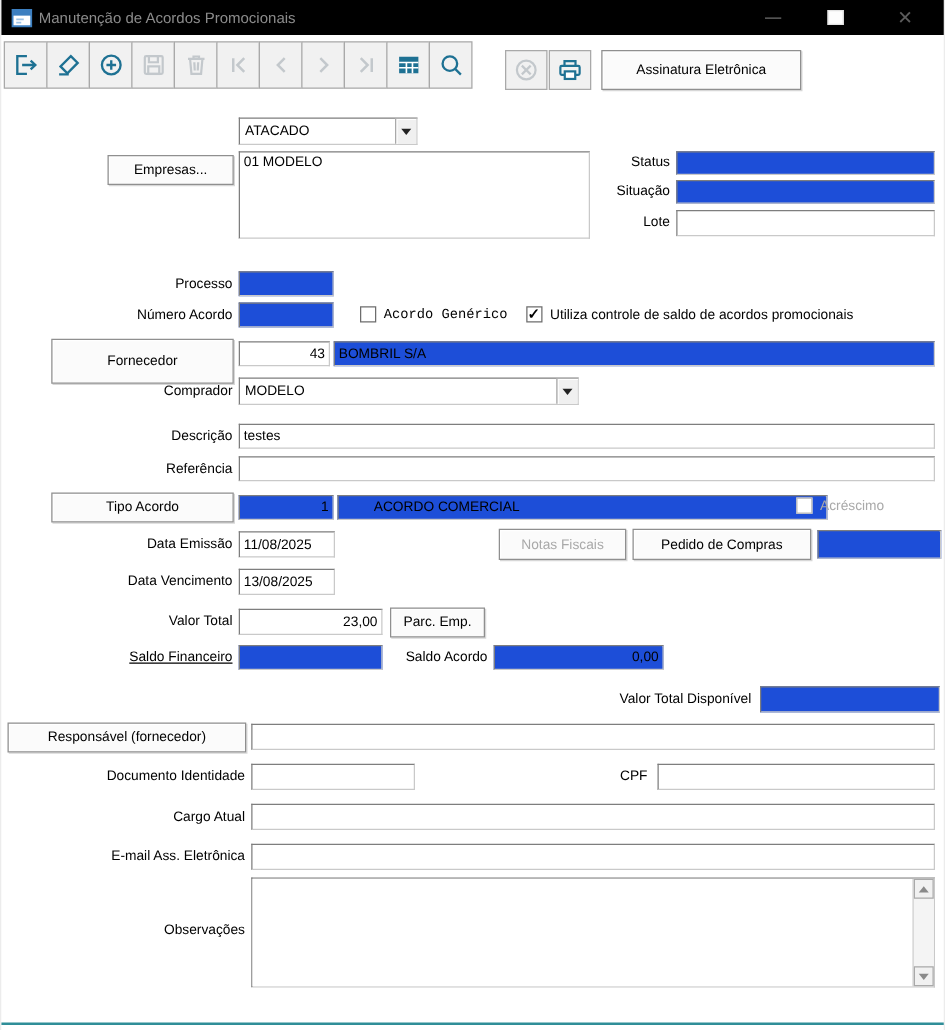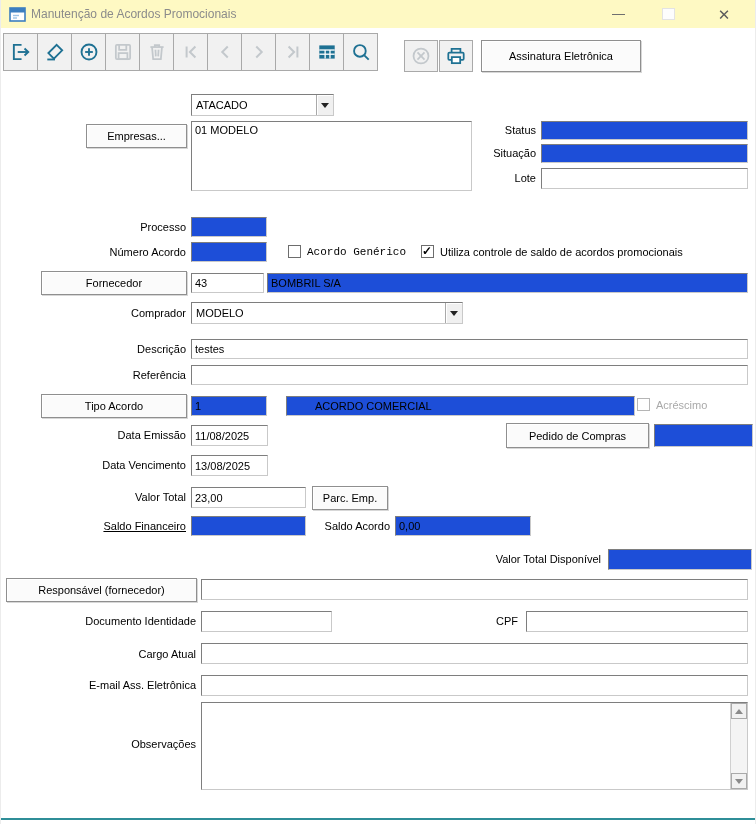--- a/index.html
+++ b/index.html
@@ -1,20 +1,20 @@
 <!DOCTYPE html>
 <html><head>
 <meta charset="utf-8">
 <style>
   html,body{margin:0;padding:0;background:#fff;}
   *{box-sizing:border-box;font-family:"Liberation Sans",sans-serif;}
   #win{position:relative;width:756px;height:824px;background:#fff;overflow:hidden;
        border-left:1px solid #ececec;border-right:1px solid #ececec;}
   
-  .titlebar{position:absolute;left:0;top:0;width:756px;height:28px;background:#fef9c3;}
+  .titlebar{position:absolute;left:0;top:0;width:756px;height:28px;background:#000000;}
   .title-text{position:absolute;left:30px;top:7px;font-size:12px;color:#8b8b8b;white-space:nowrap;}
   .win-ico{position:absolute;left:8px;top:6px;width:17px;height:17px;}
   .cap-btn{position:absolute;top:2px;width:34px;height:24px;display:flex;align-items:center;justify-content:center;background:transparent;border:none;cursor:default;}
   .cap-min{left:600px;} .cap-max{left:650px;} .cap-close{left:706px;}
   .dash{width:13px;height:0;border-top:1px solid #6f6f6f;}
   .maxsq{width:13px;height:12px;border:1px solid #e3e3e3;background:#fdfdfd;}
   .xmark{font-size:15px;color:#5c5c5c;line-height:1;}
   
   .tbtn{position:absolute;height:38px;width:35px;background:#f1f1f1;border:1px solid #a9a9a9;
         display:flex;align-items:center;justify-content:center;padding:0;}
@@ -23,21 +23,21 @@
   .tbtn2{top:40px;height:32px;}
   .push-btn{position:absolute;background:#fbfbfb;border:1px solid #8f8f8f;box-shadow:inset 1px 1px 0 #ffffff,1px 1px 0 #d7d7d7;
         font-size:11px;color:#000;display:flex;align-items:center;justify-content:center;padding:0 4px;}
   .push-btn.gray-text{color:#a9a9a9;}
   
   .lbl{position:absolute;font-size:11px;color:#000;text-align:right;white-space:nowrap;}
   .lbl.gray{color:#a9a9a9;}
   .fld{position:absolute;font-size:11px;color:#000;padding:0 3px;outline:none;}
   input.fld{border:1px solid;border-color:#7e7e7e #c9c9c9 #c9c9c9 #7e7e7e;background:#fff;}
   input.fld:disabled{background:#1d4ed8;color:#000;}
-  .right{text-align:left;}
+  .right{text-align:right;}
   .combo{position:absolute;border:1px solid;border-color:#7e7e7e #c9c9c9 #c9c9c9 #7e7e7e;background:#fff;display:flex;align-items:center;}
   .combo-text{flex:1;font-size:11px;padding:0 4px;color:#000;}
   .combo-btn{width:17px;align-self:stretch;background:#f0f0f0;border-left:1px solid #a9a9a9;
              display:flex;align-items:center;justify-content:center;box-shadow:inset 1px 1px 0 #fff;}
   .tri{width:0;height:0;border-left:4px solid transparent;border-right:4px solid transparent;border-top:5px solid #222;}
   .listbox{position:absolute;background:#fff;border:1px solid;border-color:#7e7e7e #c9c9c9 #c9c9c9 #7e7e7e;font-size:11px;padding:1px 3px;overflow:hidden;}
   .listitem{height:15px;line-height:15px;color:#000;}
   .cb{position:absolute;width:13px;height:13px;background:#fff;border:1px solid #6d6d6d;}
   .cb.on::after{content:"✓";position:absolute;left:0px;top:-2px;font-size:12px;font-weight:bold;color:#000;}
   .cb.graybox{border-color:#b5b5b5;}
@@ -189,45 +189,46 @@
   <span class="lbl" style="left:85px;top:221px;width:100px;">Processo</span>
   <input class="fld" style="left: 190px; top: 217px; width: 76px; height: 20px;" disabled="" value="">
   <span class="lbl" style="left:60px;top:246px;width:125px;">Número Acordo</span>
   <input class="fld" style="left: 190px; top: 242px; width: 76px; height: 20px;" disabled="" value="">
 
   <span class="cb" style="left:287px;top:245px;"></span>
   <span class="lbl" style="left:306px;top:246px;text-align:left;font-family:Liberation Mono, monospace;">Acordo Genérico</span>
   <span class="cb on" style="left:420px;top:245px;"></span>
   <span class="lbl" style="left:439px;top:246px;text-align:left;">Utiliza controle de saldo de acordos promocionais</span>
 
-  <button class="push-btn" style="left:40px;top:271px;width:146px;height:24px;">Fornecedor</button>
+  <button class="push-btn" style="left:40px;top:271px;width:146px;height:36px;">Fornecedor</button>
   <input class="fld right" style="left: 190px; top: 273px; width: 73px; height: 20px;" value="43">
   <input class="fld" style="left: 266px; top: 273px; width: 481px; height: 20px;" disabled="" value="BOMBRIL S/A">
 
   <span class="lbl" style="left:85px;top:307px;width:100px;">Comprador</span>
   <div class="combo" style="left:190px;top:302px;width:272px;height:22px;">
     <span class="combo-text">MODELO</span>
     <span class="combo-btn">
         <span class="tri"></span>
       </span>
   </div>
 
   <span class="lbl" style="left:85px;top:343px;width:100px;">Descrição</span>
   <input class="fld" style="left: 190px; top: 339px; width: 557px; height: 20px;" value="testes">
   <span class="lbl" style="left:85px;top:369px;width:100px;">Referência</span>
   <input class="fld" style="left: 190px; top: 365px; width: 557px; height: 20px;" value="">
 
   <button class="push-btn" style="left:40px;top:394px;width:146px;height:24px;">Tipo Acordo</button>
   <input class="fld right" style="left: 190px; top: 396px; width: 76px; height: 20px;" disabled="" value="1">
-  <input class="fld" style="left: 285px; top: 396px; width: 349px; height: 20px; padding-left: 28px;" disabled="" value="ACORDO COMERCIAL">
+  <input class="fld" style="left: 269px; top: 396px; width: 392px; height: 20px; padding-left: 28px;" disabled="" value="ACORDO COMERCIAL">
   <span class="cb graybox" style="left:636px;top:398px;"></span>
   <span class="lbl gray" style="left:655px;top:399px;text-align:left;">Acréscimo</span>
 
   <span class="lbl" style="left:85px;top:429px;width:100px;">Data Emissão</span>
   <input class="fld" style="left: 190px; top: 425px; width: 77px; height: 21px;" value="11/08/2025">
+  <button class="push-btn gray-text" style="left:398px;top:423px;width:102px;height:25px;">Notas Fiscais</button>
   <button class="push-btn" style="left:505px;top:423px;width:143px;height:25px;">Pedido de Compras</button>
   <input class="fld" style="left: 653px; top: 424px; width: 99px; height: 23px;" disabled="" value="">
 
   <span class="lbl" style="left:85px;top:459px;width:100px;">Data Vencimento</span>
   <input class="fld" style="left: 190px; top: 455px; width: 77px; height: 21px;" value="13/08/2025">
 
   <span class="lbl" style="left:85px;top:491px;width:100px;">Valor Total</span>
   <input class="fld right" style="left: 190px; top: 487px; width: 115px; height: 21px;" value="23,00">
   <button class="push-btn" style="left:311px;top:486px;width:76px;height:24px;">Parc. Emp.</button>
 

